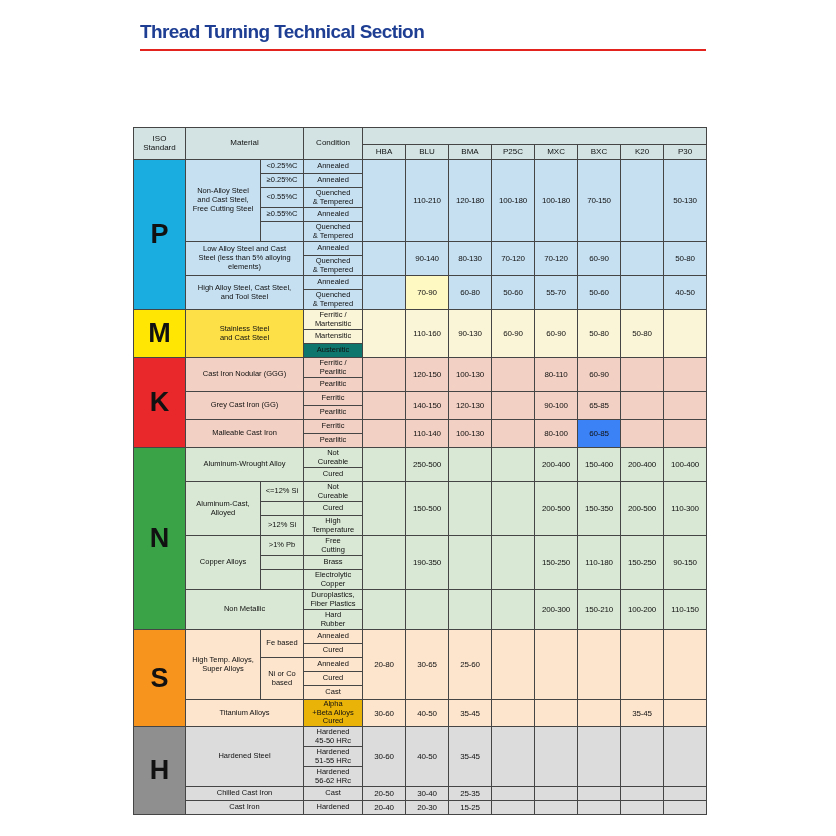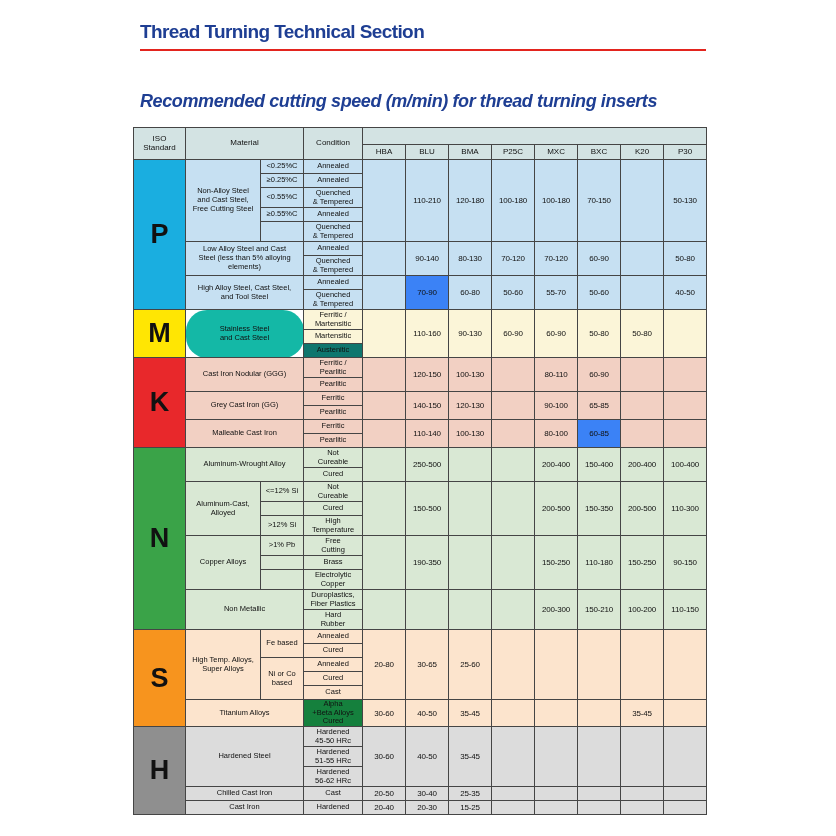--- a/index.html
+++ b/index.html
@@ -35,21 +35,20 @@
 </head>
 <body>
 
 <div class="page">
 
   <div class="hdr-title">Thread Turning Technical Section</div>
 
 
   <div class="red-rule"></div>
 
-  <div class="subtitle">Recommended cutting speed (m/min) for thread turning inserts</div>
 
   <table class="speed">
     <colgroup>
       <col style="width:52px">
         <col style="width:75px">
         <col style="width:43px">
         <col style="width:59px">
       <col style="width:43px">
         <col style="width:43px">
         <col style="width:43px">
@@ -129,35 +128,35 @@
         </tr>
         <tr class="r2">
           <td class="cond" style="background: rgb(198, 224, 242);">Quenched
 &amp; Tempered</td>
         </tr>
         <tr class="r1">
           <td class="mat" rowspan="2" colspan="2" style="background: rgb(198, 224, 242);">High Alloy Steel, Cast Steel,
 and Tool Steel</td>
           <td class="cond" style="background: rgb(198, 224, 242);">Annealed</td>
           <td class="val" rowspan="2" style="background: rgb(198, 224, 242);"></td>
-          <td class="val" rowspan="2" style="background: #3b82f6;">70-90</td>
+          <td class="val" rowspan="2" style="background: #fef9c3;">70-90</td>
           <td class="val" rowspan="2" style="background: rgb(198, 224, 242);">60-80</td>
           <td class="val" rowspan="2" style="background: rgb(198, 224, 242);">50-60</td>
           <td class="val" rowspan="2" style="background: rgb(198, 224, 242);">55-70</td>
           <td class="val" rowspan="2" style="background: rgb(198, 224, 242);">50-60</td>
           <td class="val" rowspan="2" style="background: rgb(198, 224, 242);"></td>
           <td class="val" rowspan="2" style="background: rgb(198, 224, 242);">40-50</td>
         </tr>
         <tr class="r2">
           <td class="cond" style="background: rgb(198, 224, 242);">Quenched
 &amp; Tempered</td>
         </tr>
         <tr class="r2">
           <td class="letter" rowspan="3" style="background: rgb(255, 230, 3);">M</td>
-          <td class="mat" rowspan="3" colspan="2" style="background: #14b8a6; border-radius: 21px;">Stainless Steel
+          <td class="mat" rowspan="3" colspan="2" style="background: #fde047;">Stainless Steel
 and Cast Steel</td>
           <td class="cond" style="background: rgb(251, 245, 216);">Ferritic /
 Martensitic</td>
           <td class="val" rowspan="3" style="background: rgb(251, 245, 216);"></td>
           <td class="val" rowspan="3" style="background: rgb(251, 245, 216);">110-160</td>
           <td class="val" rowspan="3" style="background: rgb(251, 245, 216); text-align: center;">90-130</td>
           <td class="val" rowspan="3" style="background: rgb(251, 245, 216);">60-90</td>
           <td class="val" rowspan="3" style="background: rgb(251, 245, 216);">60-90</td>
           <td class="val" rowspan="3" style="background: rgb(251, 245, 216);">50-80</td>
           <td class="val" rowspan="3" style="background: rgb(251, 245, 216);">50-80</td>
@@ -321,21 +320,21 @@
           <td class="cond" style="background: rgb(252, 228, 205);">Annealed</td>
         </tr>
         <tr class="r1">
           <td class="cond" style="background: rgb(252, 228, 205);">Cured</td>
         </tr>
         <tr class="r1">
           <td class="cond" style="background: rgb(252, 228, 205);">Cast</td>
         </tr>
         <tr class="r3">
           <td class="mat" rowspan="1" colspan="2" style="background: rgb(252, 228, 205);">Titanium Alloys</td>
-          <td class="cond" style="background: #15803d;">Alpha
+          <td class="cond" style="background: #eab308;">Alpha
 +Beta Alloys
 Cured</td>
           <td class="val" rowspan="1" style="background: rgb(252, 228, 205);">30-60</td>
           <td class="val" rowspan="1" style="background: rgb(252, 228, 205);">40-50</td>
           <td class="val" rowspan="1" style="background: rgb(252, 228, 205);">35-45</td>
           <td class="val" rowspan="1" style="background: rgb(252, 228, 205);"></td>
           <td class="val" rowspan="1" style="background: rgb(252, 228, 205);"></td>
           <td class="val" rowspan="1" style="background: rgb(252, 228, 205);"></td>
           <td class="val" rowspan="1" style="background: rgb(252, 228, 205);">35-45</td>
           <td class="val" rowspan="1" style="background: rgb(252, 228, 205);"></td>

